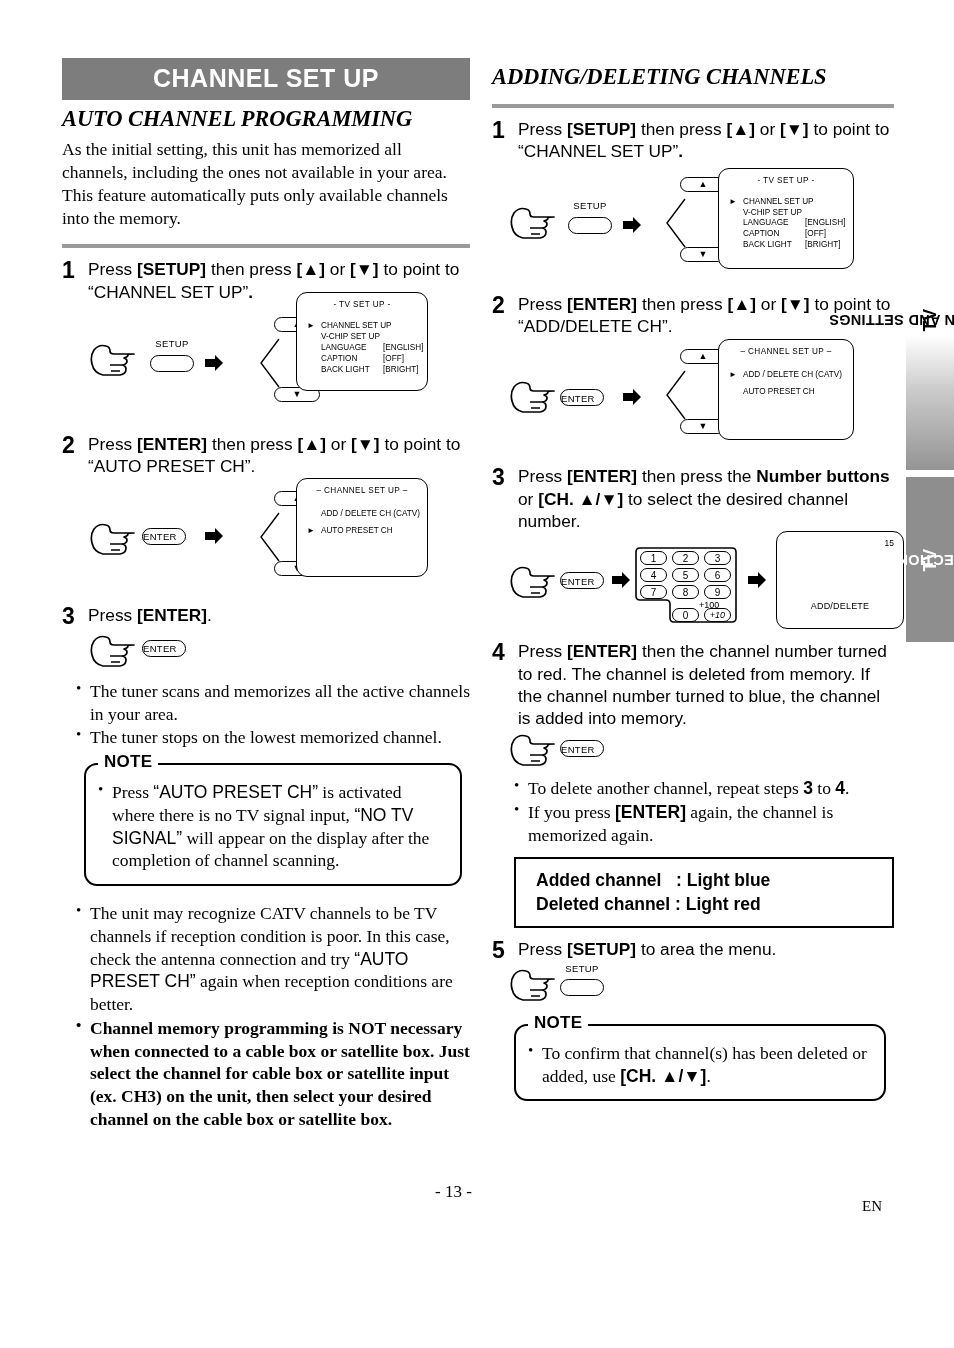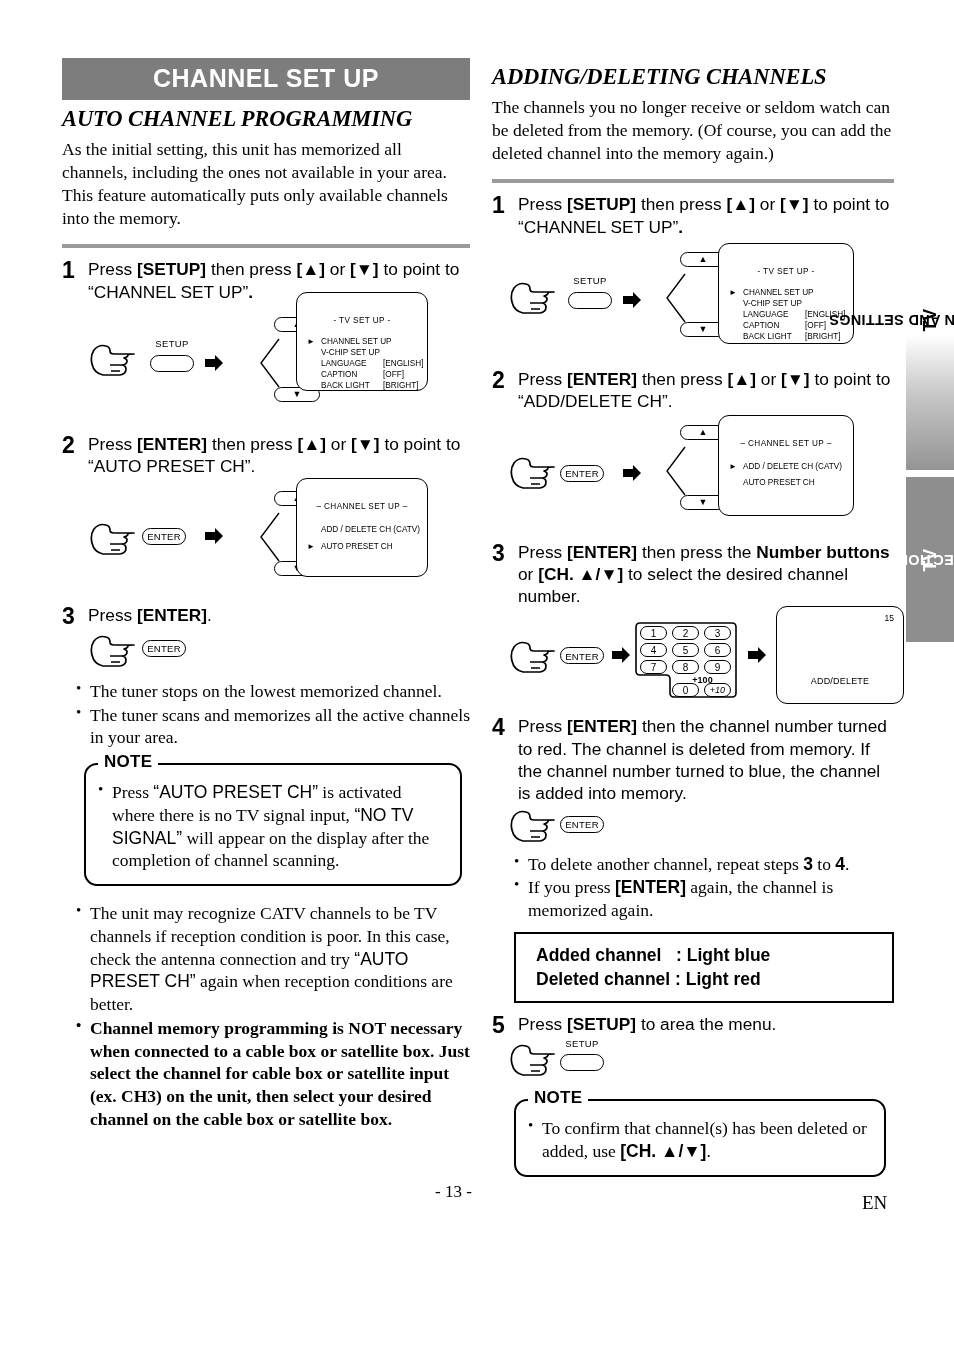--- a/index.html
+++ b/index.html
@@ -145,21 +145,21 @@
     font-family: "Liberation Sans", sans-serif;
     font-size: 9.5px;
     letter-spacing: .4px;
     text-align: center;
   }
   .rbtn-lab {
     position: absolute;
     font-family: "Liberation Sans", sans-serif;
     font-size: 9.5px;
     letter-spacing: .3px;
-    width: 100%; text-align: center;
+    width: 100%; 
     top: 50%; transform: translateY(-50%);
   }
 
   
   .arrow { position: absolute; width: 18px; height: 16px; }
   .arrow svg { width: 100%; height: 100%; display: block; }
 
   
   .diamond { position: absolute; width: 96px; height: 92px; }
   .diamond svg { position: absolute; left: 0; top: 0; }
@@ -179,21 +179,21 @@
     position: absolute;
     border: 1.8px solid #000;
     border-radius: 11px;
     background: #fff;
     font-family: "Liberation Sans", sans-serif;
   }
   .tv-title {
     text-align: center;
     font-size: 8.2px;
     letter-spacing: .4px;
-    margin-top: 23px;
+    margin-top: 7px;
   }
   .tv-menu { margin: 12px 0 0 10px; font-size: 8.2px; line-height: 1.33; }
   .tv-row { position: relative; padding-left: 14px; white-space: pre; }
   .tv-ptr { position: absolute; left: 0; top: 0px; font-size: 8px; }
   .tv-corner {
     position: absolute; right: 9px; top: 6px;
     font-size: 8.5px;
   }
   .tv-center {
     position: absolute; left: 0; right: 0; bottom: 17px;
@@ -266,23 +266,23 @@
     position: absolute;
     left: 0; right: 0; bottom: 26px;
     height: 24px;
   }
   .footer .pg {
     position: absolute; left: 435px; top: 0;
     font-family: "Liberation Serif", serif;
     font-size: 17px;
   }
   .footer .lang {
-    position: absolute; left: 862px; top: 10px;
+    position: absolute; left: 862px; top: 16px;
     font-family: "Liberation Serif", serif;
-    font-size: 19px;
+    font-size: 15px;
   }
 </style>
 </head>
 <body>
 
 <div class="page">
 
   <div class="col-left">
 
     <div class="banner">CHANNEL SET UP</div>
@@ -396,22 +396,22 @@
             <path d="M44 11 L24 11 Q20 11 20 8 Q20 4 16 3 Q9 1 4 7 Q0 13 2 21 Q4 30 13 32 L30 32 Q36 31 36 26 Q36 23 33 22 Q37 21 37 18 Q37 16 34 15 Q38 14 38 12 Q38 11 44 11 Z" fill="#fff" stroke="#000" stroke-width="1.7" stroke-linejoin="round"></path>
             <path d="M20 22 L33 22 M21 28 L30 28" stroke="#000" stroke-width="1.5" fill="none"></path>
           </svg>
       </div>
       <div class="rbtn" style="left:80px; top:8px; width:44px; height:17px;">
         <span class="rbtn-lab">ENTER</span>
       </div>
     </div>
 
     <ul class="bullets">
+      <li>The tuner scans and memorizes all the active channels in your area.</li>
       <li>The tuner stops on the lowest memorized channel.</li>
-      <li>The tuner scans and memorizes all the active channels in your area.</li>
     </ul>
 
     <div class="note-wrap">
       <div class="note-label">NOTE</div>
       <div class="note-box">
         <ul>
           <li><span>Press </span><span class="sans">“AUTO PRESET CH”</span><span> is activated where there is no TV signal input, </span><span class="sans">“NO TV SIGNAL”</span><span> will appear on the display after the completion of channel scanning.</span></li>
         </ul>
       </div>
     </div>
@@ -420,21 +420,20 @@
       <li><span>The unit may recognize CATV channels to be TV channels if reception condition is poor. In this case, check the antenna connection and try </span><span class="sans">“AUTO PRESET CH”</span><span> again when reception conditions are better.</span></li>
       <li class="bold"><span>Channel memory programming is NOT necessary when connected to a cable box or satellite box. Just select the channel for cable box or satellite input (ex. CH3) on the unit, then select your desired channel on the cable box or satellite box.</span></li>
     </ul>
 
   </div>
 
   <div class="col-right">
 
     <div class="subhead" style="margin-top:6px;">ADDING/DELETING CHANNELS</div>
 
-    <div class="para">The channels you no longer receive or seldom watch can be deleted from the memory. (Of course, you can add the deleted channel into the memory again.)</div>
 
     <div class="rule"></div>
 
     <div class="step">
       <div class="step-num">1</div>
       <div class="step-txt"><span>Press </span><b>[SETUP]</b><span> then press </span><b>[▲]</b><span> or </span><b>[▼]</b><span> to point to “CHANNEL SET UP”</span><b>.</b></div>
     </div>
 
     <div class="diagram" style="height:112px;">
       <div class="hand" style="left:18px; top:35px;">
@@ -550,21 +549,21 @@
           </svg>
         <div class="key" style="left:5px;  top:5px;">1</div>
         <div class="key" style="left:37px; top:5px;">2</div>
         <div class="key" style="left:69px; top:5px;">3</div>
         <div class="key" style="left:5px;  top:22px;">4</div>
         <div class="key" style="left:37px; top:22px;">5</div>
         <div class="key" style="left:69px; top:22px;">6</div>
         <div class="key" style="left:5px;  top:39px;">7</div>
         <div class="key" style="left:37px; top:39px;">8</div>
         <div class="key" style="left:69px; top:39px;">9</div>
-        <div class="key-sup" style="left:54px; top:54px; width:27px; text-align:center;font-weight:bold;">+100</div>
+        <div class="key-sup" style="left:64px; top:54px; width:27px; text-align:left;">+100</div>
         <div class="key" style="left:37px; top:62px;">0</div>
         <div class="key small" style="left:69px; top:62px;font-style:italic;">+10</div>
       </div>
 
       <div class="arrow" style="left:256px; top:34px;">
         <svg viewBox="0 0 18 16">
             <path d="M0 4 L10 4 L10 0 L18 8 L10 16 L10 12 L0 12 Z" fill="#000"></path>
           </svg>
       </div>
 

